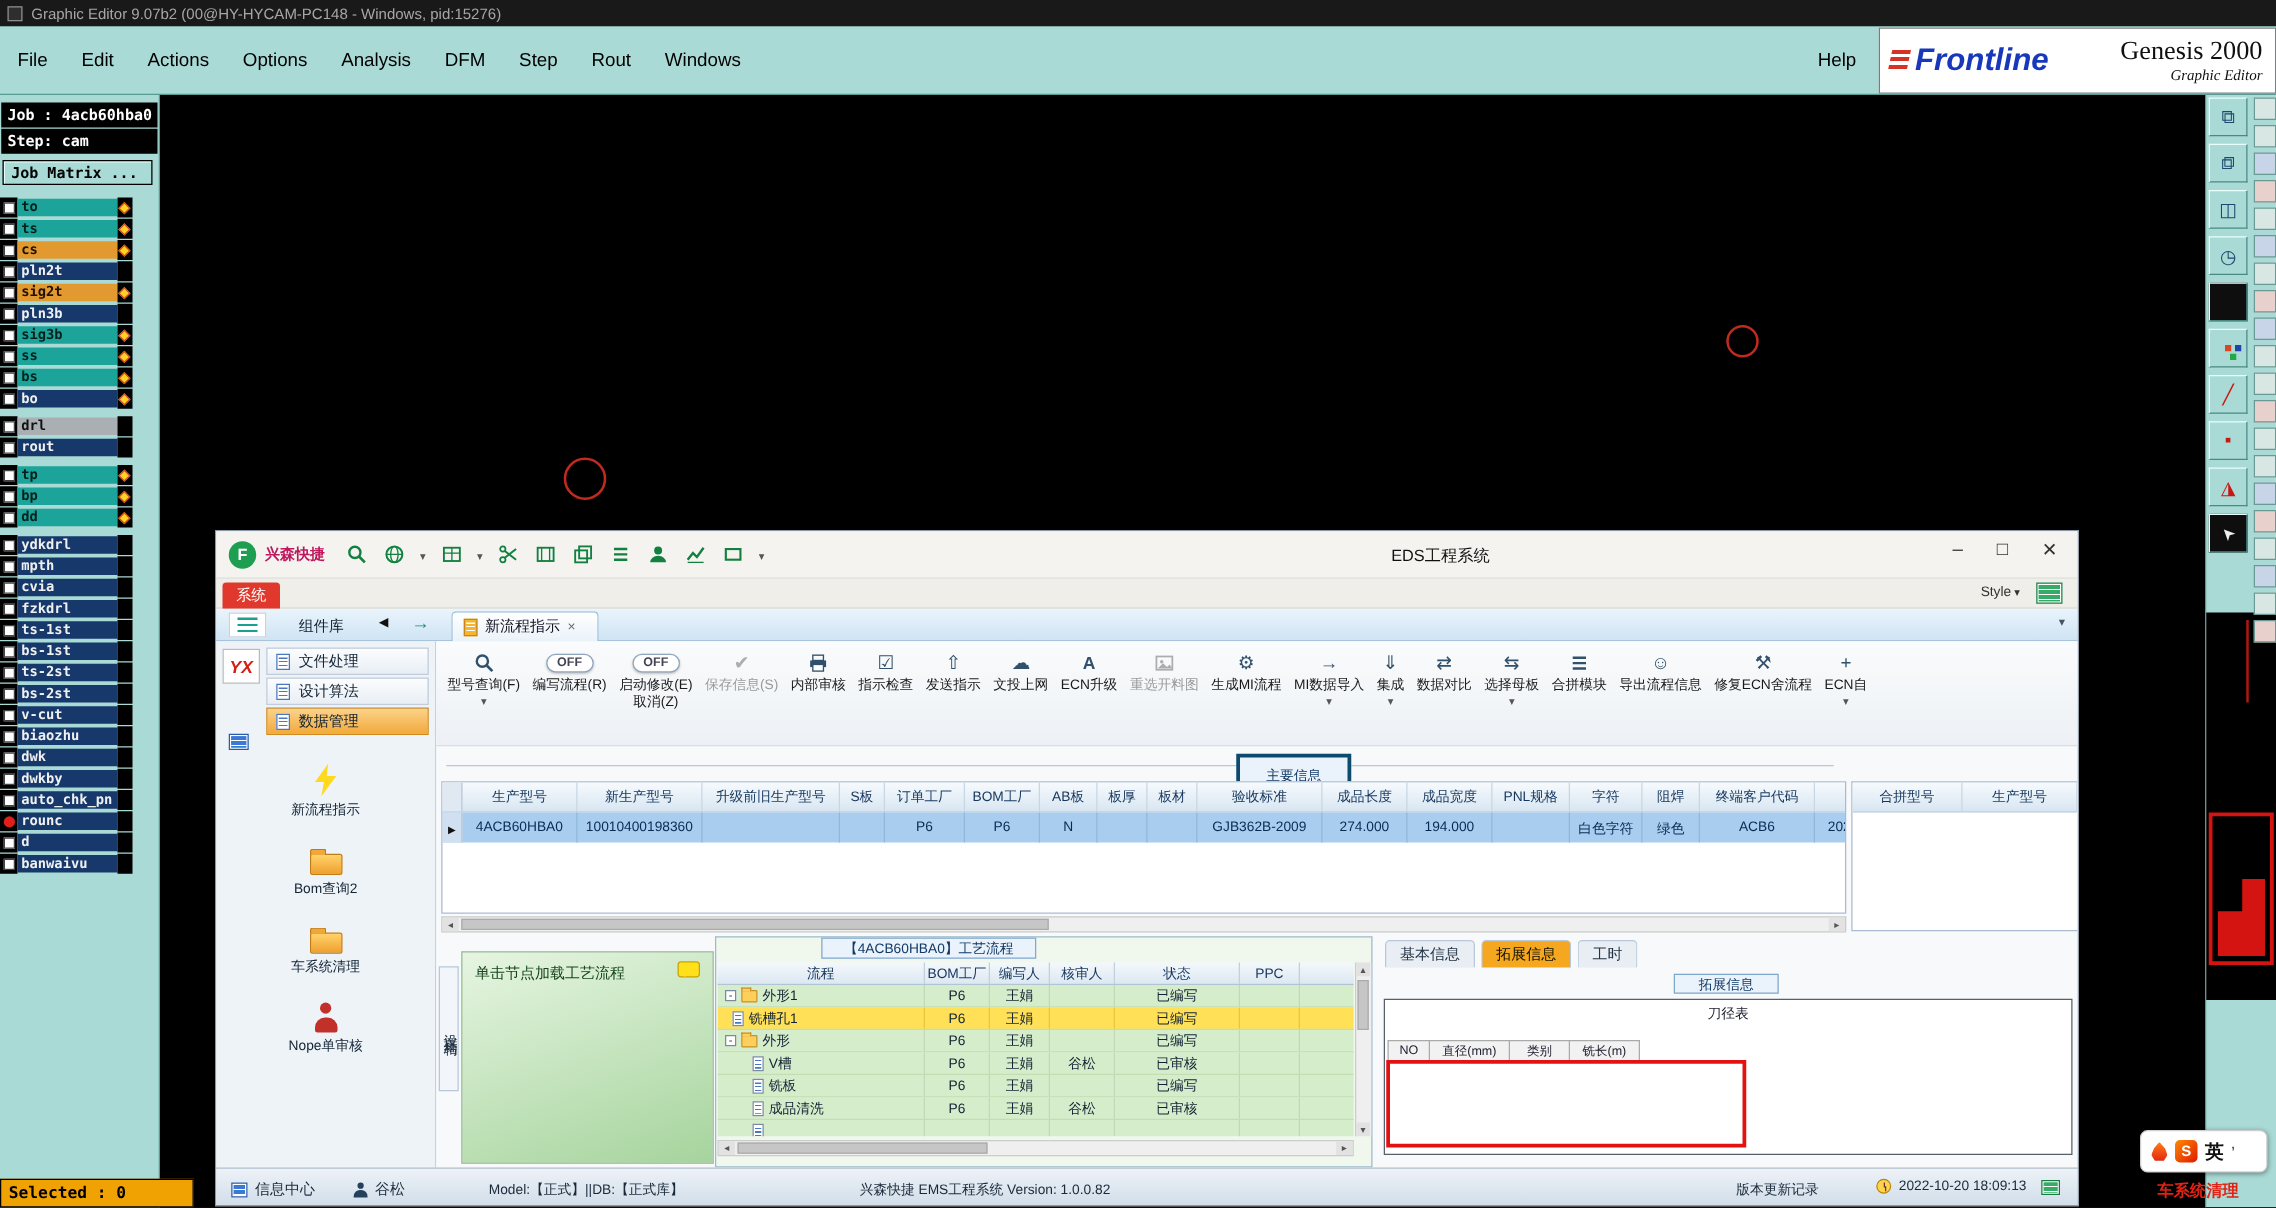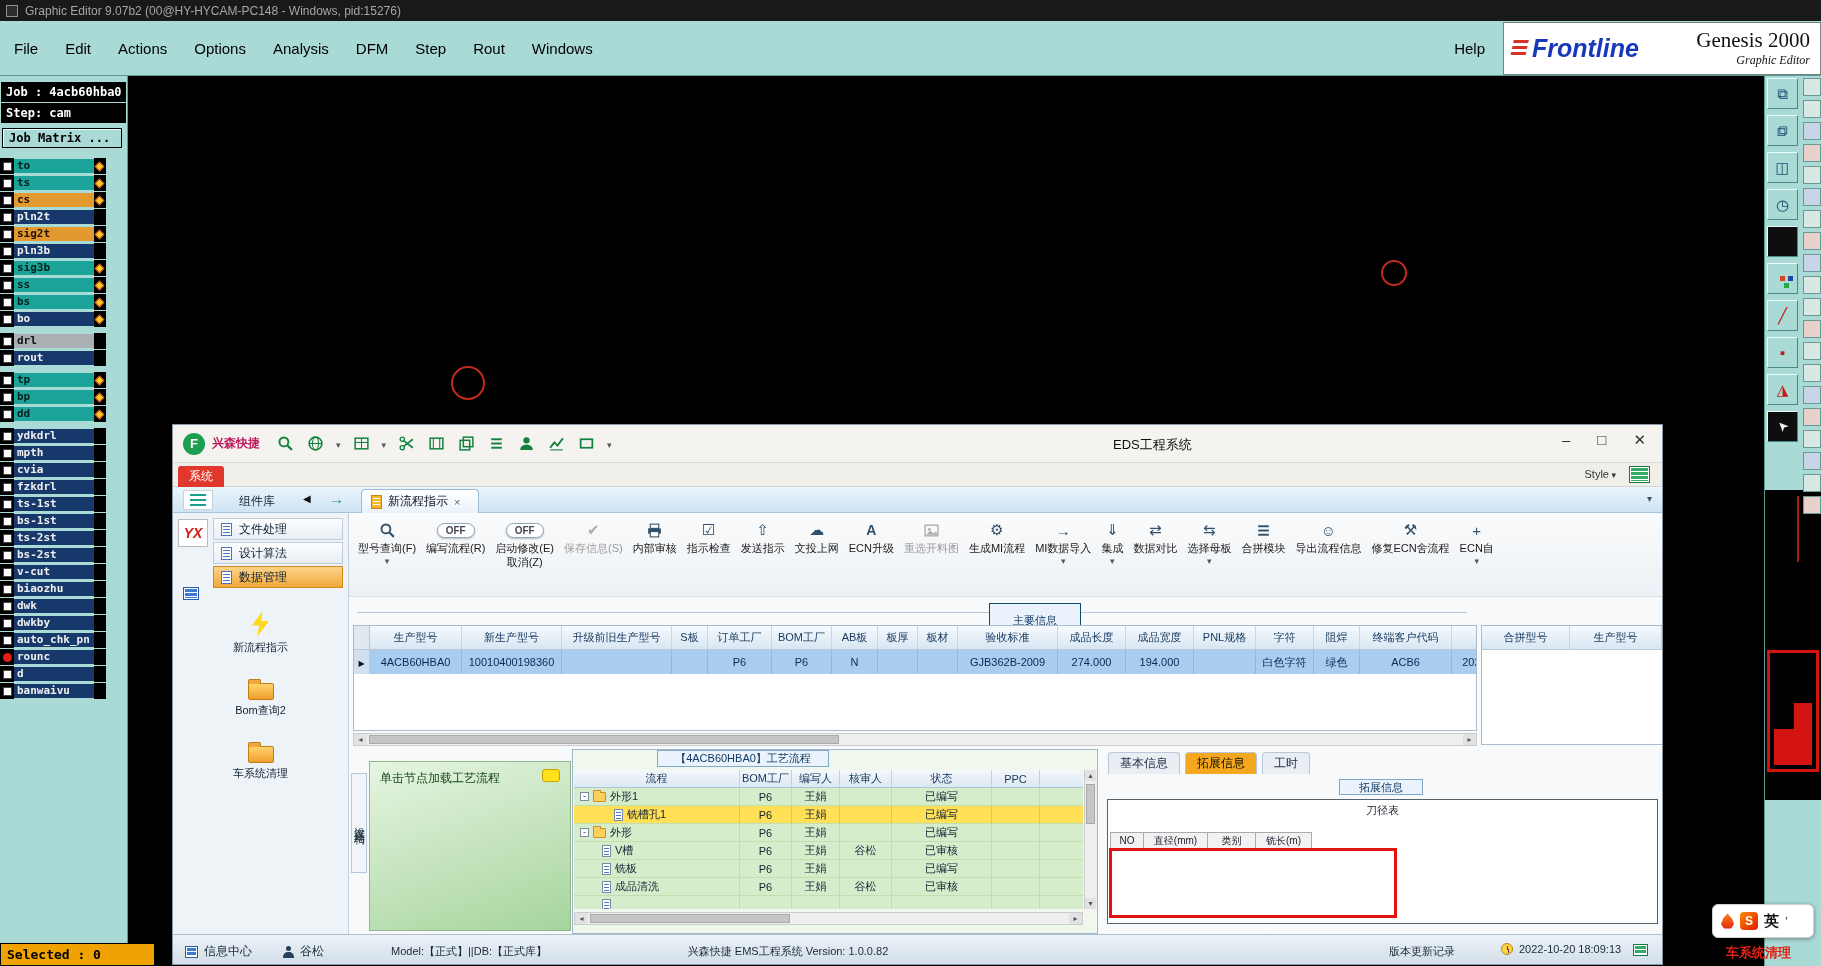--- a/index.html
+++ b/index.html
@@ -136,21 +136,21 @@
   .tbtn.disabled .ic { color:#ADADAD; }
   .tic { height:22px; display:flex; align-items:center; }
   .ic { font-size:15px; color:#31506B; display:flex; align-items:center; justify-content:center; }
   .ic svg { width:17px; height:17px; }
   .off-pill { background:#FFF; border:1px solid #8FA6BC; border-radius:8px; font-size:10px; font-weight:bold; color:#445; padding:0 8px; height:15px; line-height:14px; box-shadow:0 1px 2px rgba(0,0,0,.25); }
   .tlbl { line-height:14px; }
   .tcaret { margin-top:1px; font-size:9px; color:#555; }
   .tcaret::before { content:"▾"; }
 
   .group-line { position:absolute; left:8px; top:99px; width:1110px; border-top:1px solid #B8C8D8; }
-  .main-info { position:absolute; left:640px; top:90px; width:92px; height:34px; background:#EAF2FB; border:1px solid #0c4a6e; font-size:11px; color:#123A66; display:flex; align-items:center; justify-content:center; }
+  .main-info { position:absolute; left:640px; top:90px; width:92px; height:34px; background:#EAF2FB; border:3px solid #0c4a6e; font-size:11px; color:#123A66; display:flex; align-items:center; justify-content:center; }
 
   .tablewrap { position:absolute; left:4px; top:112px; width:1124px; height:106px; background:#FFF; border:1px solid #AABBD0; overflow:hidden; }
   .trow { display:flex; height:24px; }
   .th-row { background:linear-gradient(#F6FAFD,#D8E6F2); border-bottom:1px solid #B8C8DA; }
   .tcell { border-right:1px solid #C8D6E4; display:flex; align-items:center; justify-content:center; font-size:11px; color:#15365E; overflow:hidden; white-space:nowrap; flex:0 0 auto; }
   .gutter { width:16px; background:#E0E8F2; border-right:1px solid #B8C8DA; display:flex; align-items:center; justify-content:center; flex:0 0 auto; }
   .gut-arrow::before { content:"▶"; font-size:8px; color:#111; }
   .data-row { background:#A8CDEF; }
   .data-row .tcell { color:#0A2A52; border-right:1px solid #8FB8DC; }
   .data-row .gutter { background:#D0E0F0; }
@@ -700,20 +700,26 @@
                 <span class="icon-folder"></span>
               </div>
               <div>Bom查询2</div>
             </div>
             <div class="la-item">
               <div class="la-ic">
                 <span class="icon-folder"></span>
               </div>
               <div>车系统清理</div>
             </div>
+            <div class="la-item">
+              <div class="la-ic">
+                <span class="icon-person-red"></span>
+              </div>
+              <div>Nope单审核</div>
+            </div>
           </div>
       </div>
 
       <div class="eds-content">
         <div class="eds-toolbar" id="eds-toolbar">
             <div class="tbtn">
               <div class="tic">
                 <span class="ic">
                   <svg viewBox="0 0 16 16">
                     <circle cx="6.5" cy="6.5" r="4.2" fill="none" stroke="currentColor" stroke-width="1.8"></circle>
@@ -941,21 +947,21 @@
                     <span class="t-folder"></span>
                     <span>外形1</span>
                   </span>
                   <span class="tr-cell" style="width: 52px;">P6</span>
                   <span class="tr-cell" style="width: 48px;">王娟</span>
                   <span class="tr-cell" style="width: 52px;"></span>
                   <span class="tr-cell" style="width: 100px;">已编写</span>
                   <span class="tr-cell" style="width: 48px;"></span>
                 </div>
                 <div class="tree-row sel">
-                  <span class="tr-cell name" style="width: 166px; padding-left: 40px;">
+                  <span class="tr-cell name" style="width: 166px; padding-left: 12px;">
                     <span class="t-file"></span>
                     <span>铣槽孔1</span>
                   </span>
                   <span class="tr-cell" style="width: 52px;">P6</span>
                   <span class="tr-cell" style="width: 48px;">王娟</span>
                   <span class="tr-cell" style="width: 52px;"></span>
                   <span class="tr-cell" style="width: 100px;">已编写</span>
                   <span class="tr-cell" style="width: 48px;"></span>
                 </div>
                 <div class="tree-row">

